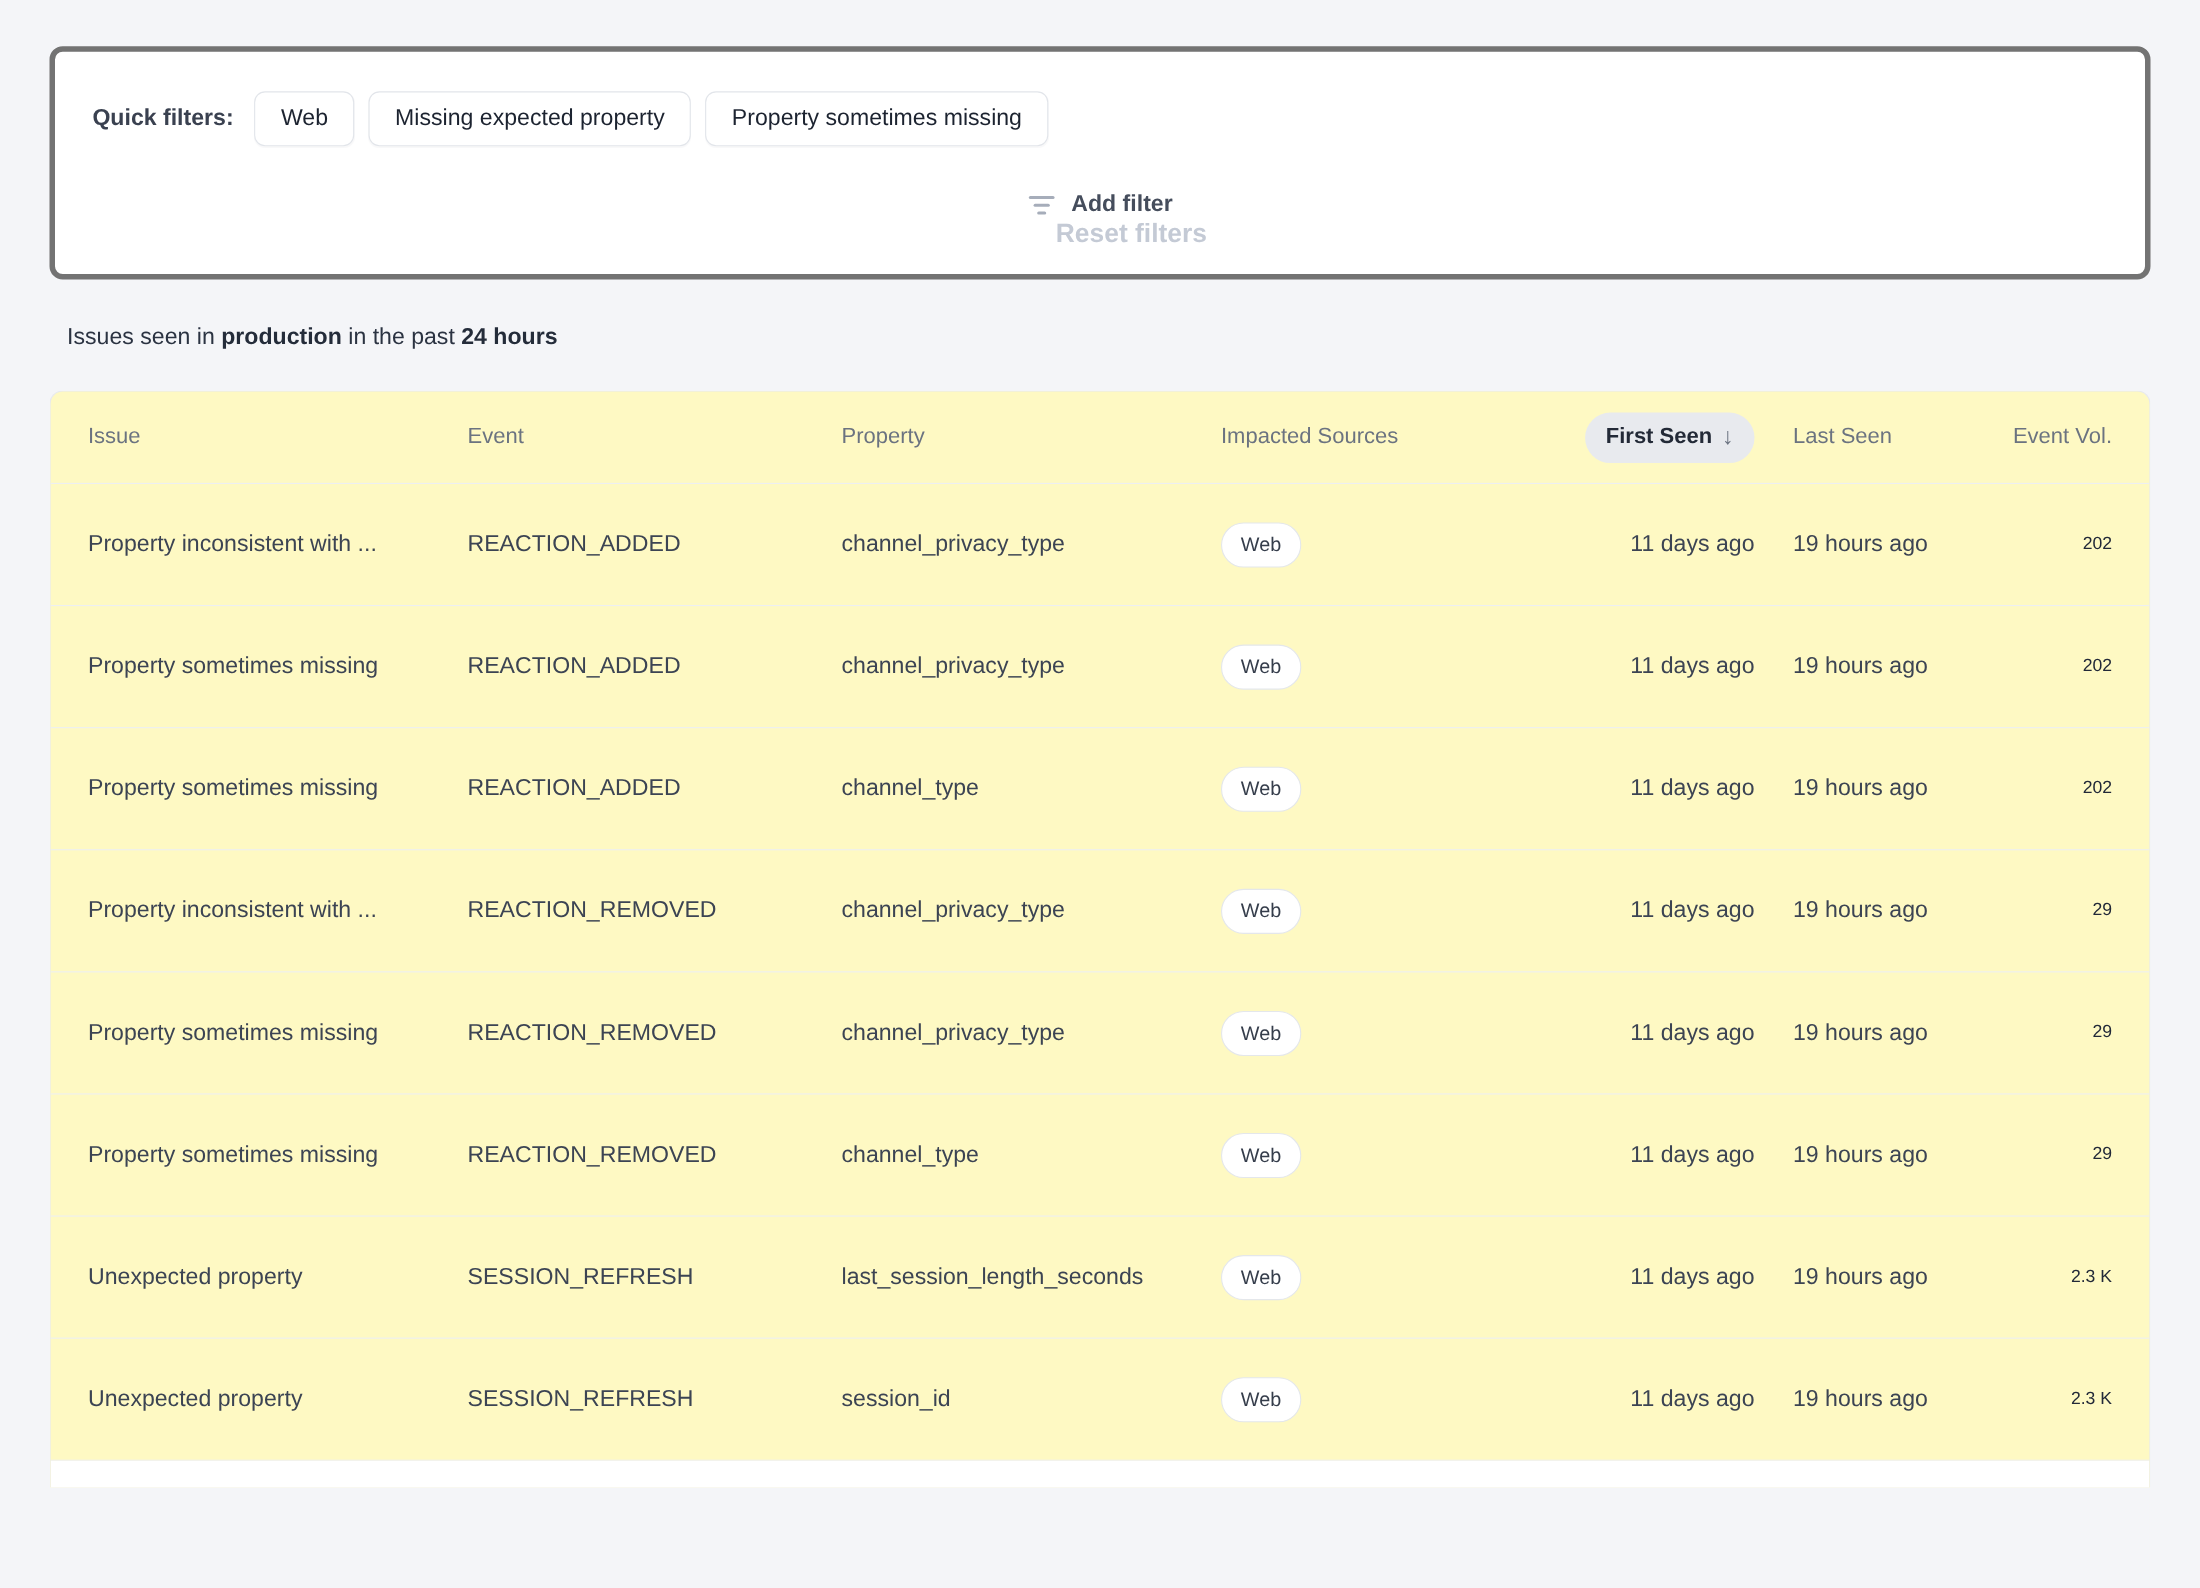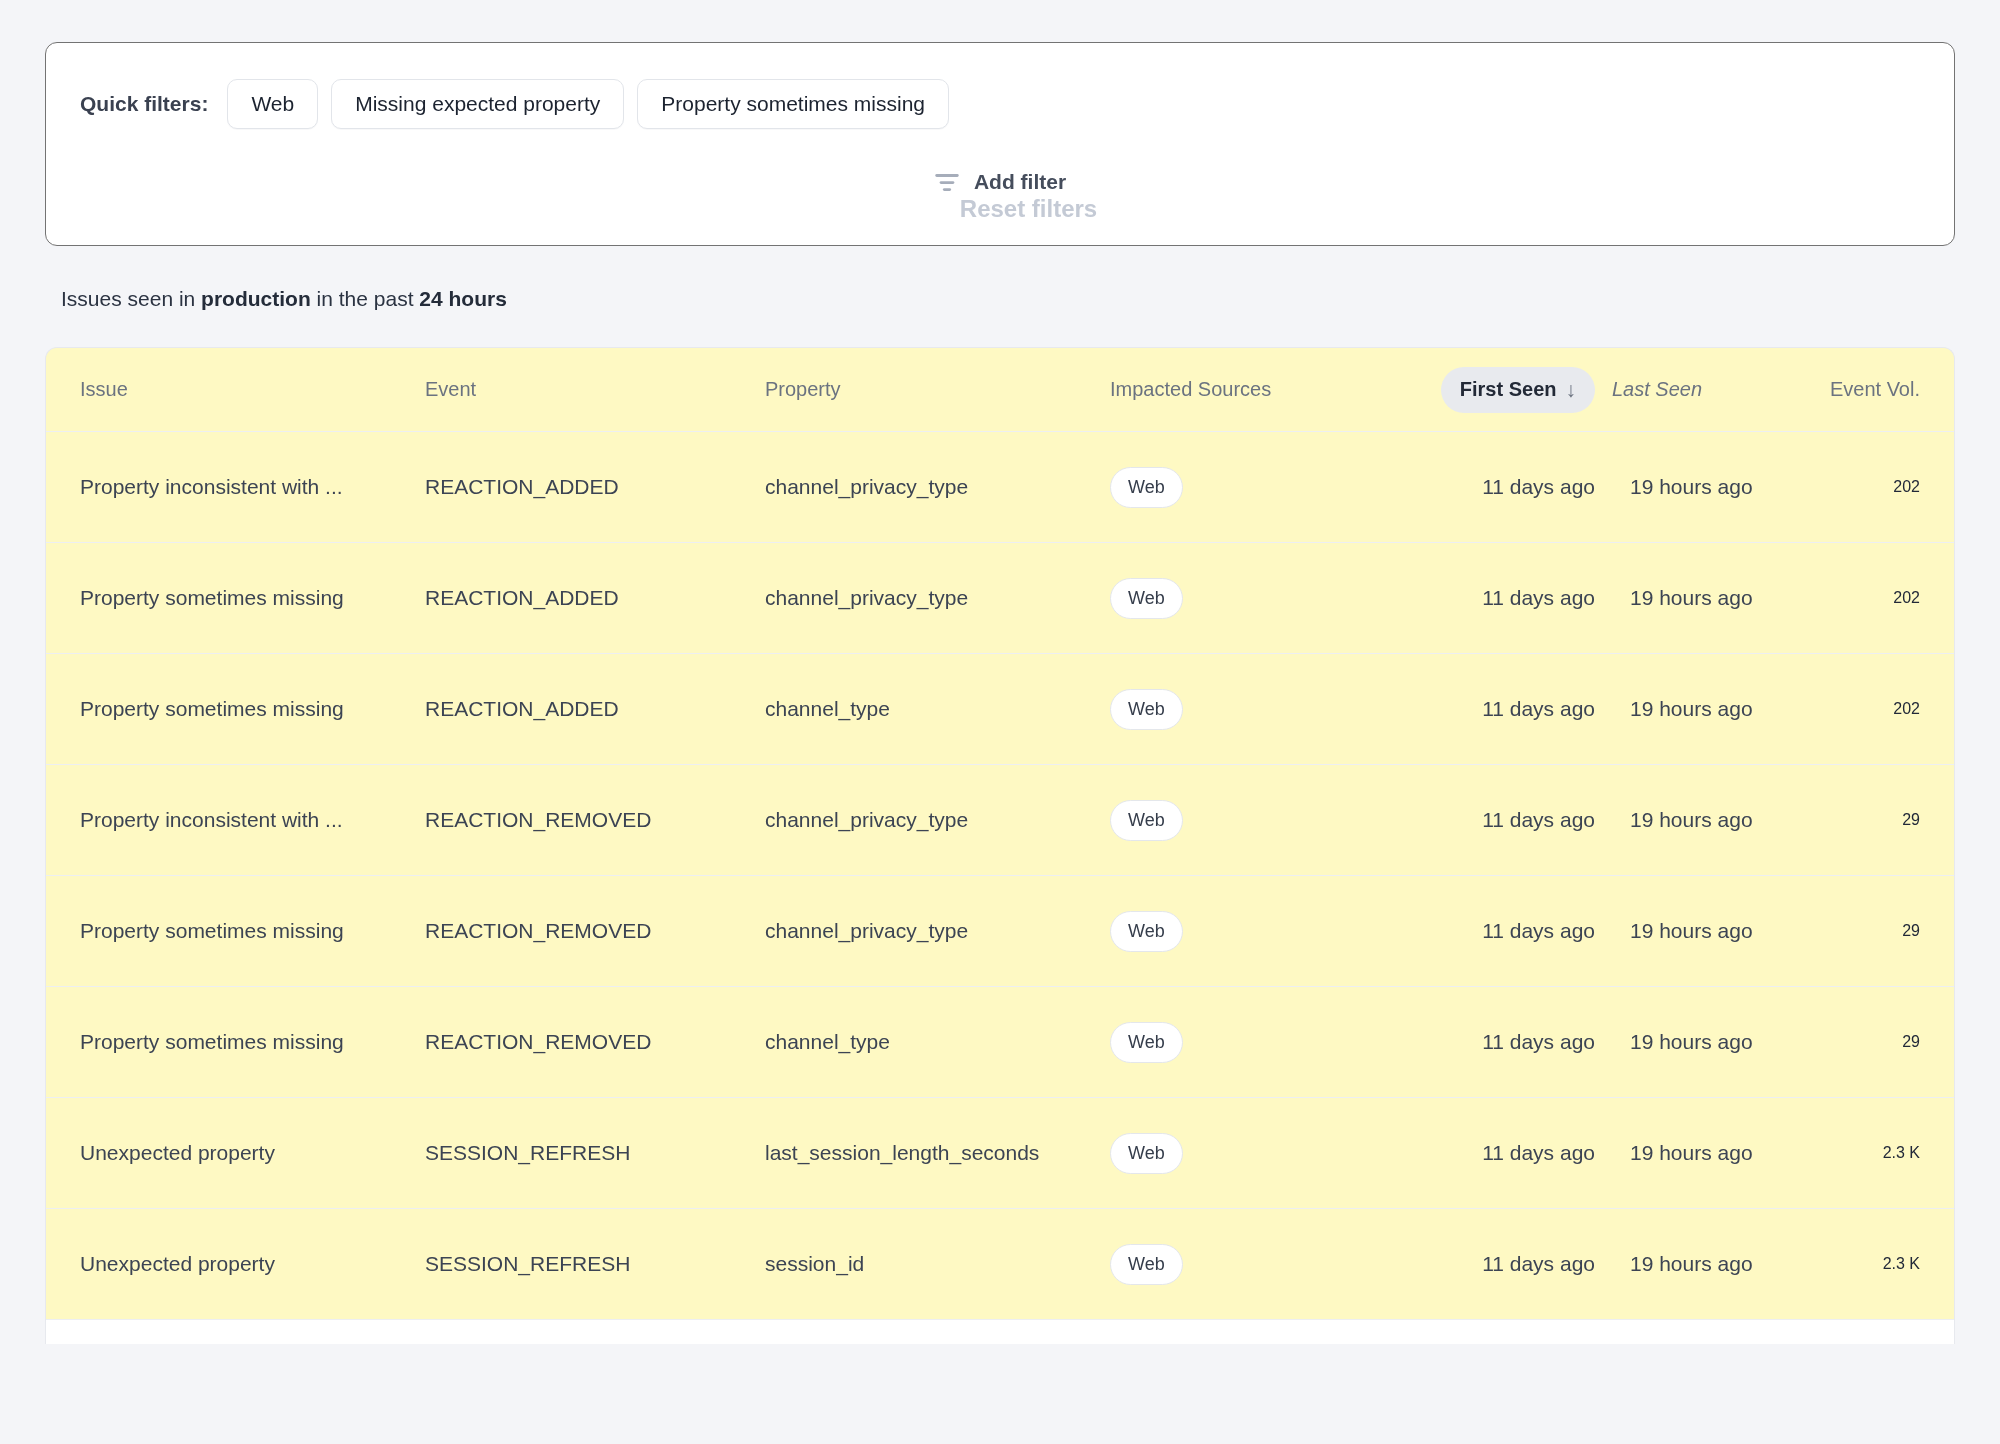--- a/index.html
+++ b/index.html
@@ -30,21 +30,21 @@
     font-size: 24px; font-weight: bold; letter-spacing: 0.3px; cursor: default;
   }
   .annotation {
     position: absolute; pointer-events: none;
     right: -14px; top: -17px; width: 228px; height: 96px;
   }
 
   
   .filter-card {
     margin: 42px 45px 0 45px; background: #FFFFFF;
-    border: 1px solid #737373; border-radius: 12px;
+    border: 5px solid #737373; border-radius: 12px;
     padding: 36px 34px 46px 34px;
   }
   .quick-filters-row { display: flex; align-items: center; gap: 13px; }
   .quick-filters-label { font-size: 21px; font-weight: bold; color: #3A4150; margin-right: 6px; }
   .chip {
     height: 50px; display: inline-flex; align-items: center; padding: 0 23px;
     background: #FFFFFF; border: 1.5px solid #E2E5EA; border-radius: 10px;
     font-family: inherit; font-size: 21px; color: #1C2330; cursor: pointer;
     box-shadow: 0 1px 1px rgba(30,40,60,0.03);
   }
@@ -69,21 +69,21 @@
   }
   .t-row {
     display: grid;
     grid-template-columns: 345px 340px 345px 300px 185px 210px 1fr;
     align-items: center;
     padding: 0 34px;
   }
   .thead { height: 84px; border-bottom: 1.5px solid #EDEFF2; }
   .th { font-size: 20px; color: #6B7380; }
   .th-right { justify-self: end; text-align: right; }
-  .th-offset { padding-left: 17px; font-style: italic; }
+  .th-offset { padding-left: 35px; }
   .sort-pill {
     display: inline-flex; align-items: center; gap: 9px; justify-self: end;
     background: #E8EAEE; border: none; border-radius: 999px; height: 46px;
     padding: 0 19px; cursor: pointer; font-family: inherit;
   }
   .sort-pill .sort-label { font-size: 20px; font-weight: bold; color: #232A37; }
   .sort-pill .sort-arrow { font-size: 21px; color: #6B7380; }
   .data-row { height: 111px; border-bottom: 1.5px solid #EDEFF2; cursor: pointer; }
   .cell { font-size: 21px; color: #3C4453; white-space: nowrap; overflow: hidden; }
   .cell-right { justify-self: end; text-align: right; }

